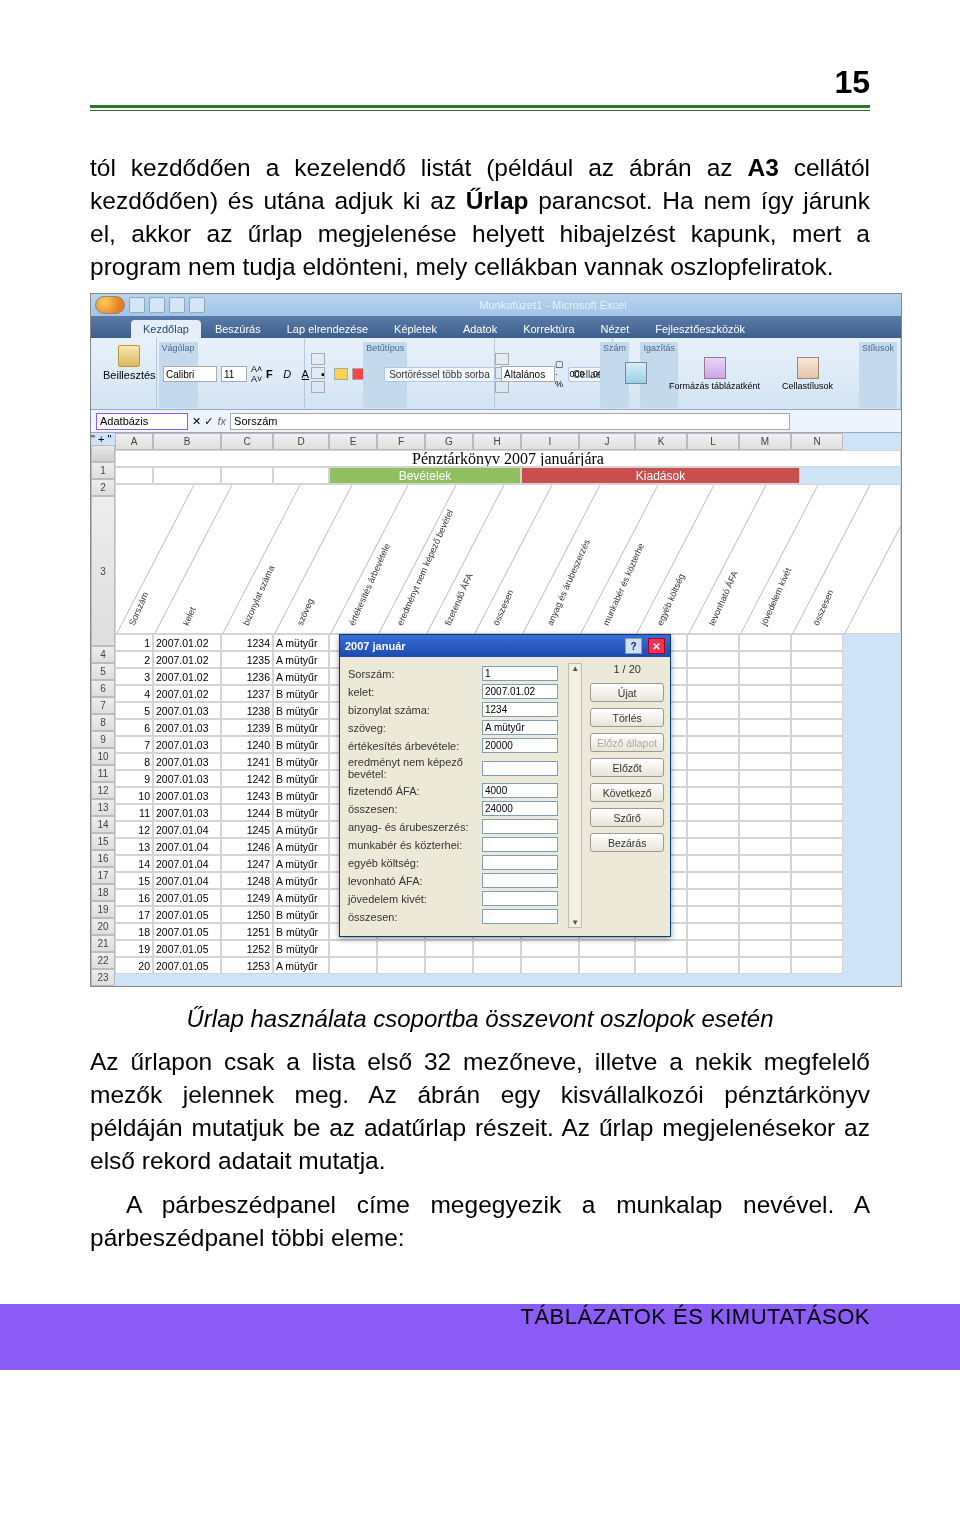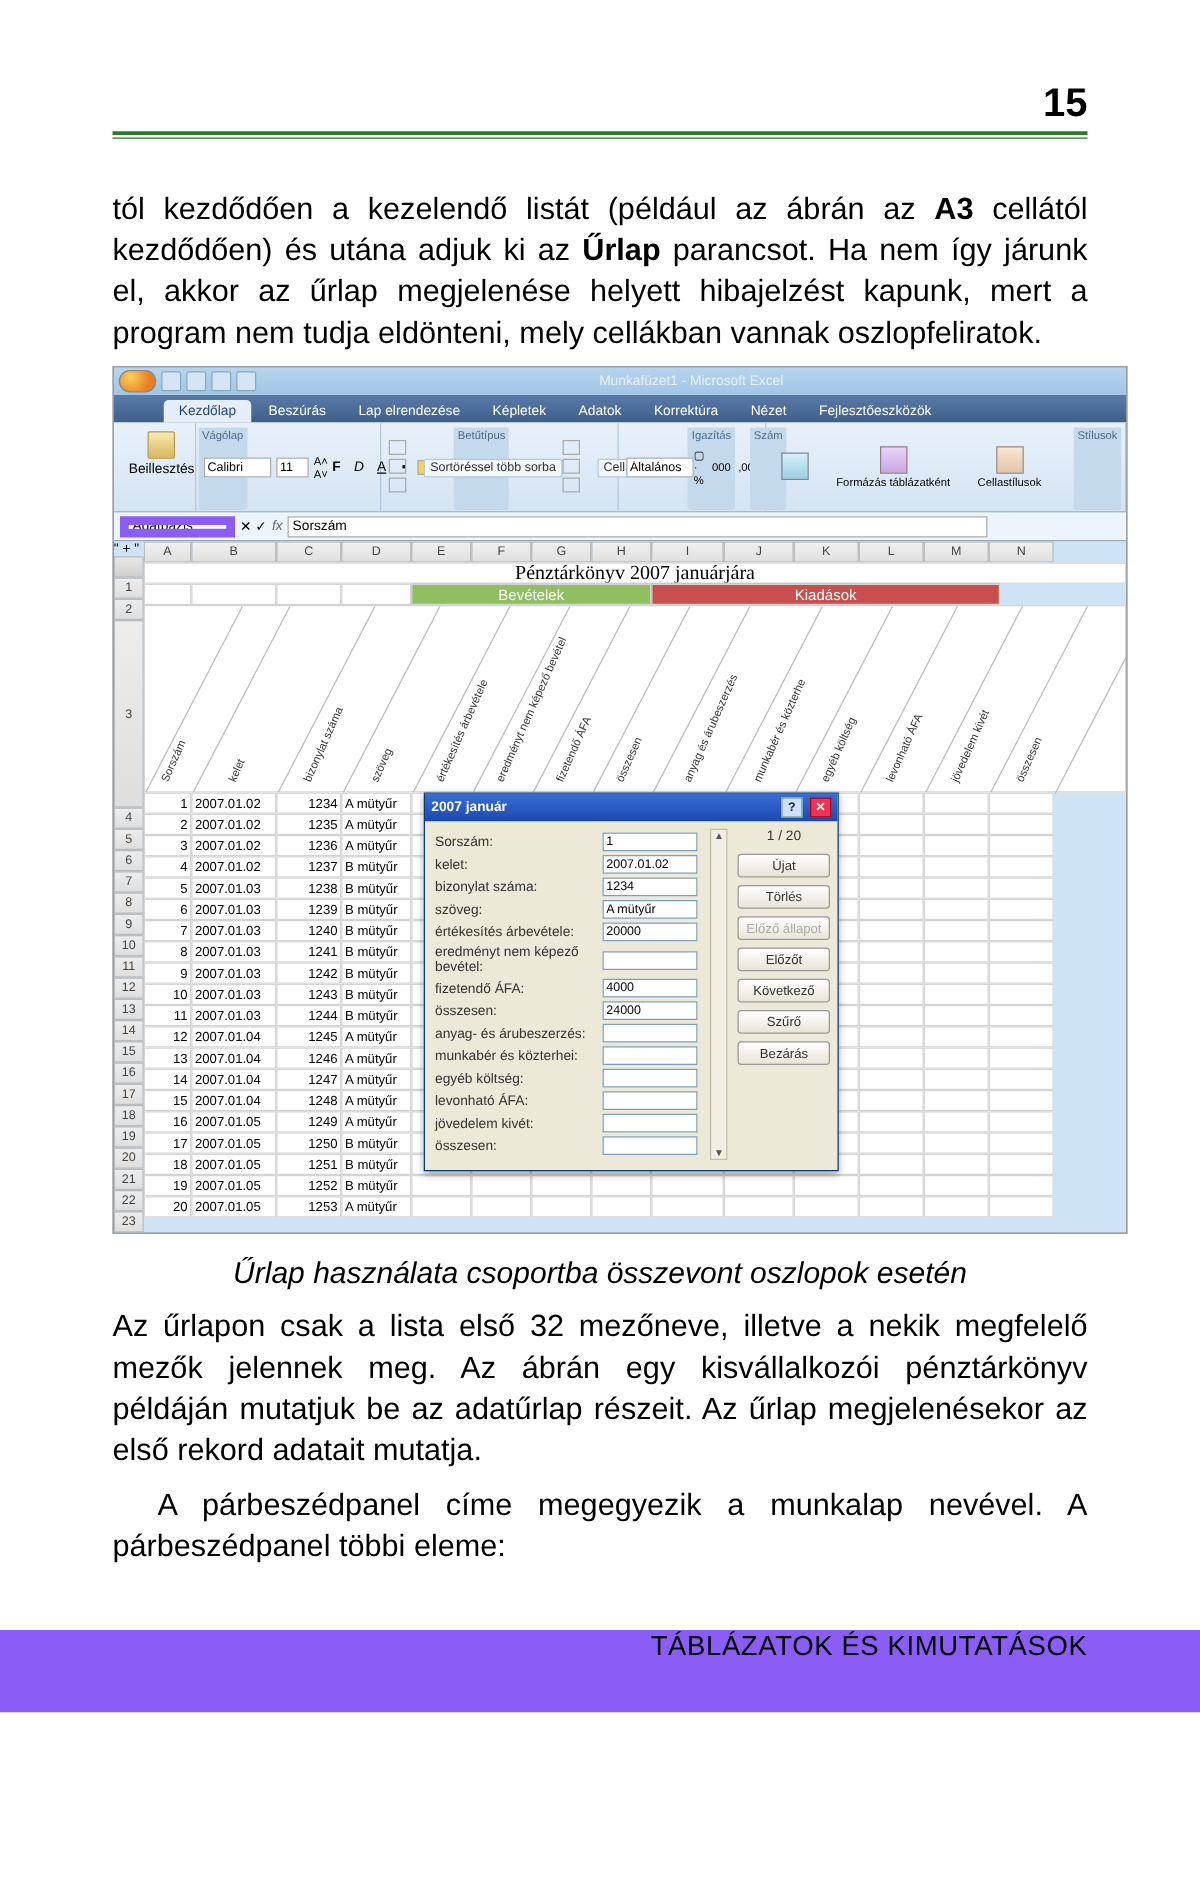--- a/index.html
+++ b/index.html
@@ -21,36 +21,36 @@
   .office-btn { width:30px; height:18px; border-radius:9px; background:radial-gradient(circle at 30% 30%,#ffcf5a,#e67e22 70%); border:1px solid #888; }
   .qat-btn { width:16px; height:16px; background:#d4e6f6; border:1px solid #8ab; border-radius:2px; }
   .title-center { flex:1; text-align:center; color:#e8f0f8; font-size:11px; }
   .ribbon-tabs { height:22px; background:linear-gradient(#5a7ba8,#3e5f8a); display:flex; padding-left:40px; gap:2px; align-items:flex-end; }
   .rtab { padding:3px 12px 3px; color:#fff; font-size:11px; border-radius:4px 4px 0 0; }
   .rtab.active { background:#e5eef7; color:#2a4a72; }
   .ribbon { height:72px; background:linear-gradient(#e8f1fa,#d4e4f3); border-bottom:1px solid #9ab; display:flex; }
   .rgroup { border-right:1px solid #b3c8dd; padding:3px 6px 2px; display:flex; flex-direction:row; justify-content:space-between; }
   .rglabel { font-size:9px; color:#4a6a8a; text-align:center; background:#c5d9ec; border-radius:0 0 3px 3px; padding:1px 3px; margin:1px -3px -1px; }
   .rgroup .row { display:flex; gap:4px; align-items:center; }
-  .rbtn { background:#f2f7fc; border:1px solid #b3c8dd; border-radius:2px; padding:1px 4px; font-size:10px; color:#333; white-space:nowrap; }
+  .rbtn { background:#f2f7fc; border:1px solid #b3c8dd; border-radius:2px; padding:1px 4px; font-size:10px; color:#333; white-space:nowrap;margin-left:45px; }
   .bigbtn { display:flex; flex-direction:column; align-items:center; gap:2px; padding:4px 6px; }
   .bigbtn .ic { width:22px; height:22px; }
   .ic-paste { background:linear-gradient(#f9e8b0,#d9b860); border:1px solid #b89838; border-radius:2px; }
   .ic-cond { background:linear-gradient(#d6eff8,#9acfe4); border:1px solid #789; }
   .ic-fmt  { background:linear-gradient(#e8d6f8,#caa6e4); border:1px solid #978; }
   .ic-style{ background:linear-gradient(#f8e8d6,#e4c4a6); border:1px solid #987; }
   .font-sel input { width:54px; height:16px; border:1px solid #aaa; font-size:10px; padding:0 2px;}
   .font-size input { width:26px; height:16px; border:1px solid #aaa; font-size:10px; padding:0 2px;}
   .bolds span { display:inline-block; width:14px; text-align:center; font-size:11px; }
   .align-btns span{ display:inline-block; width:14px; height:12px; border:1px solid #aaa; }
   .colorbtn { width:14px; height:12px; border:1px solid #aaa; display:inline-block;}
   .colorbtn.yel{ background:#fcd34d;} .colorbtn.red{ background:#f44;}
   .num-sel input{ width:54px; height:16px; border:1px solid #aaa; font-size:10px; padding:0 2px;}
   .fx-bar { height:23px; background:#eef4fb; border-bottom:1px solid #9ab; display:flex; align-items:center; padding:0 5px; gap:4px;}
-  .namebox input { width:92px; height:17px; border:7px solid #8b5cf6; font-size:11px; padding:0 3px;}
+  .namebox input { width:92px; height:17px; border:1px solid #8b5cf6; font-size:11px; padding:0 3px;}
   .fx-lbl { color:#666; font-style:italic; font-size:11px; }
   .fx-val input { width:560px; height:17px; border:1px solid #aaa; font-size:11px; padding:0 3px;}
 
   .grid-wrap { display:flex; }
   .row-hdrs { display:flex; flex-direction:column; }
   .corner { width:24px; height:17px; background:linear-gradient(#e8e8e8,#d0d0d0); border:1px solid #bbb;}
   .rh { width:24px; height:17px; background:linear-gradient(#ededed,#dedede); border:1px solid #bbb; font-size:10px; display:flex; align-items:center; justify-content:center; color:#444;}
   .rh.tall { height:150px; }
   .grid-body { flex:1; overflow:hidden; position:relative;}
   .col-hdrs { display:flex; }

